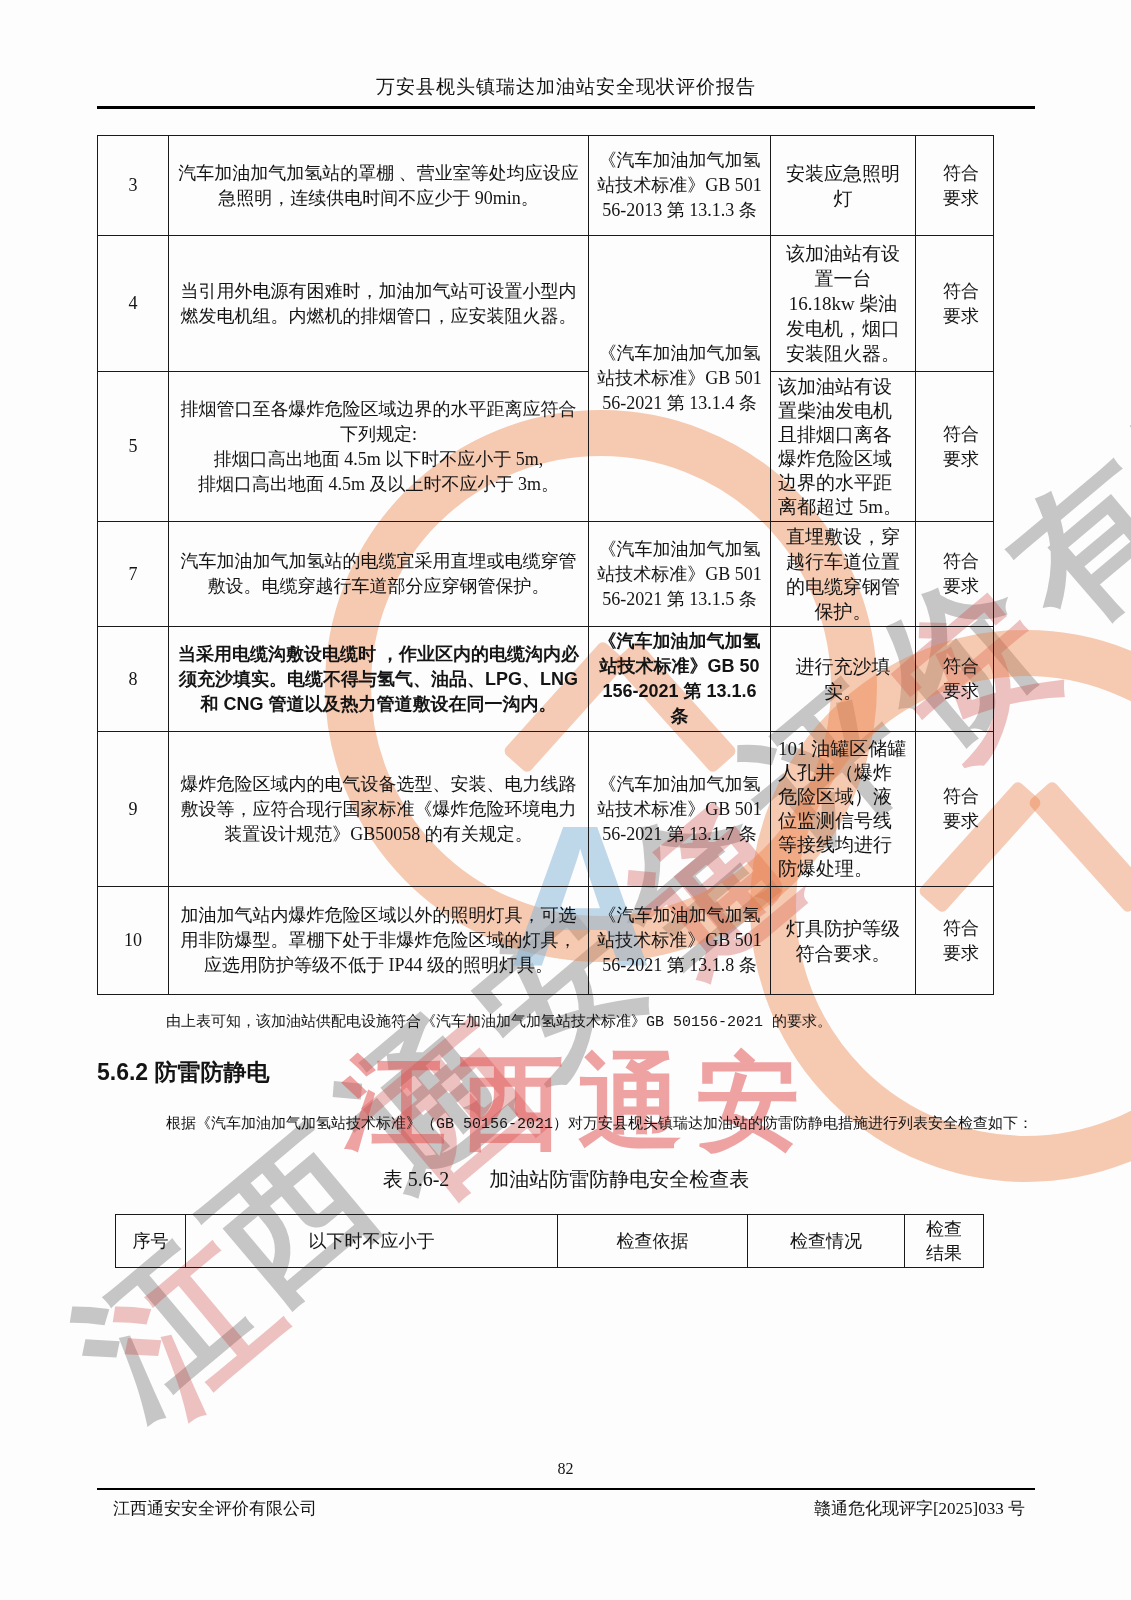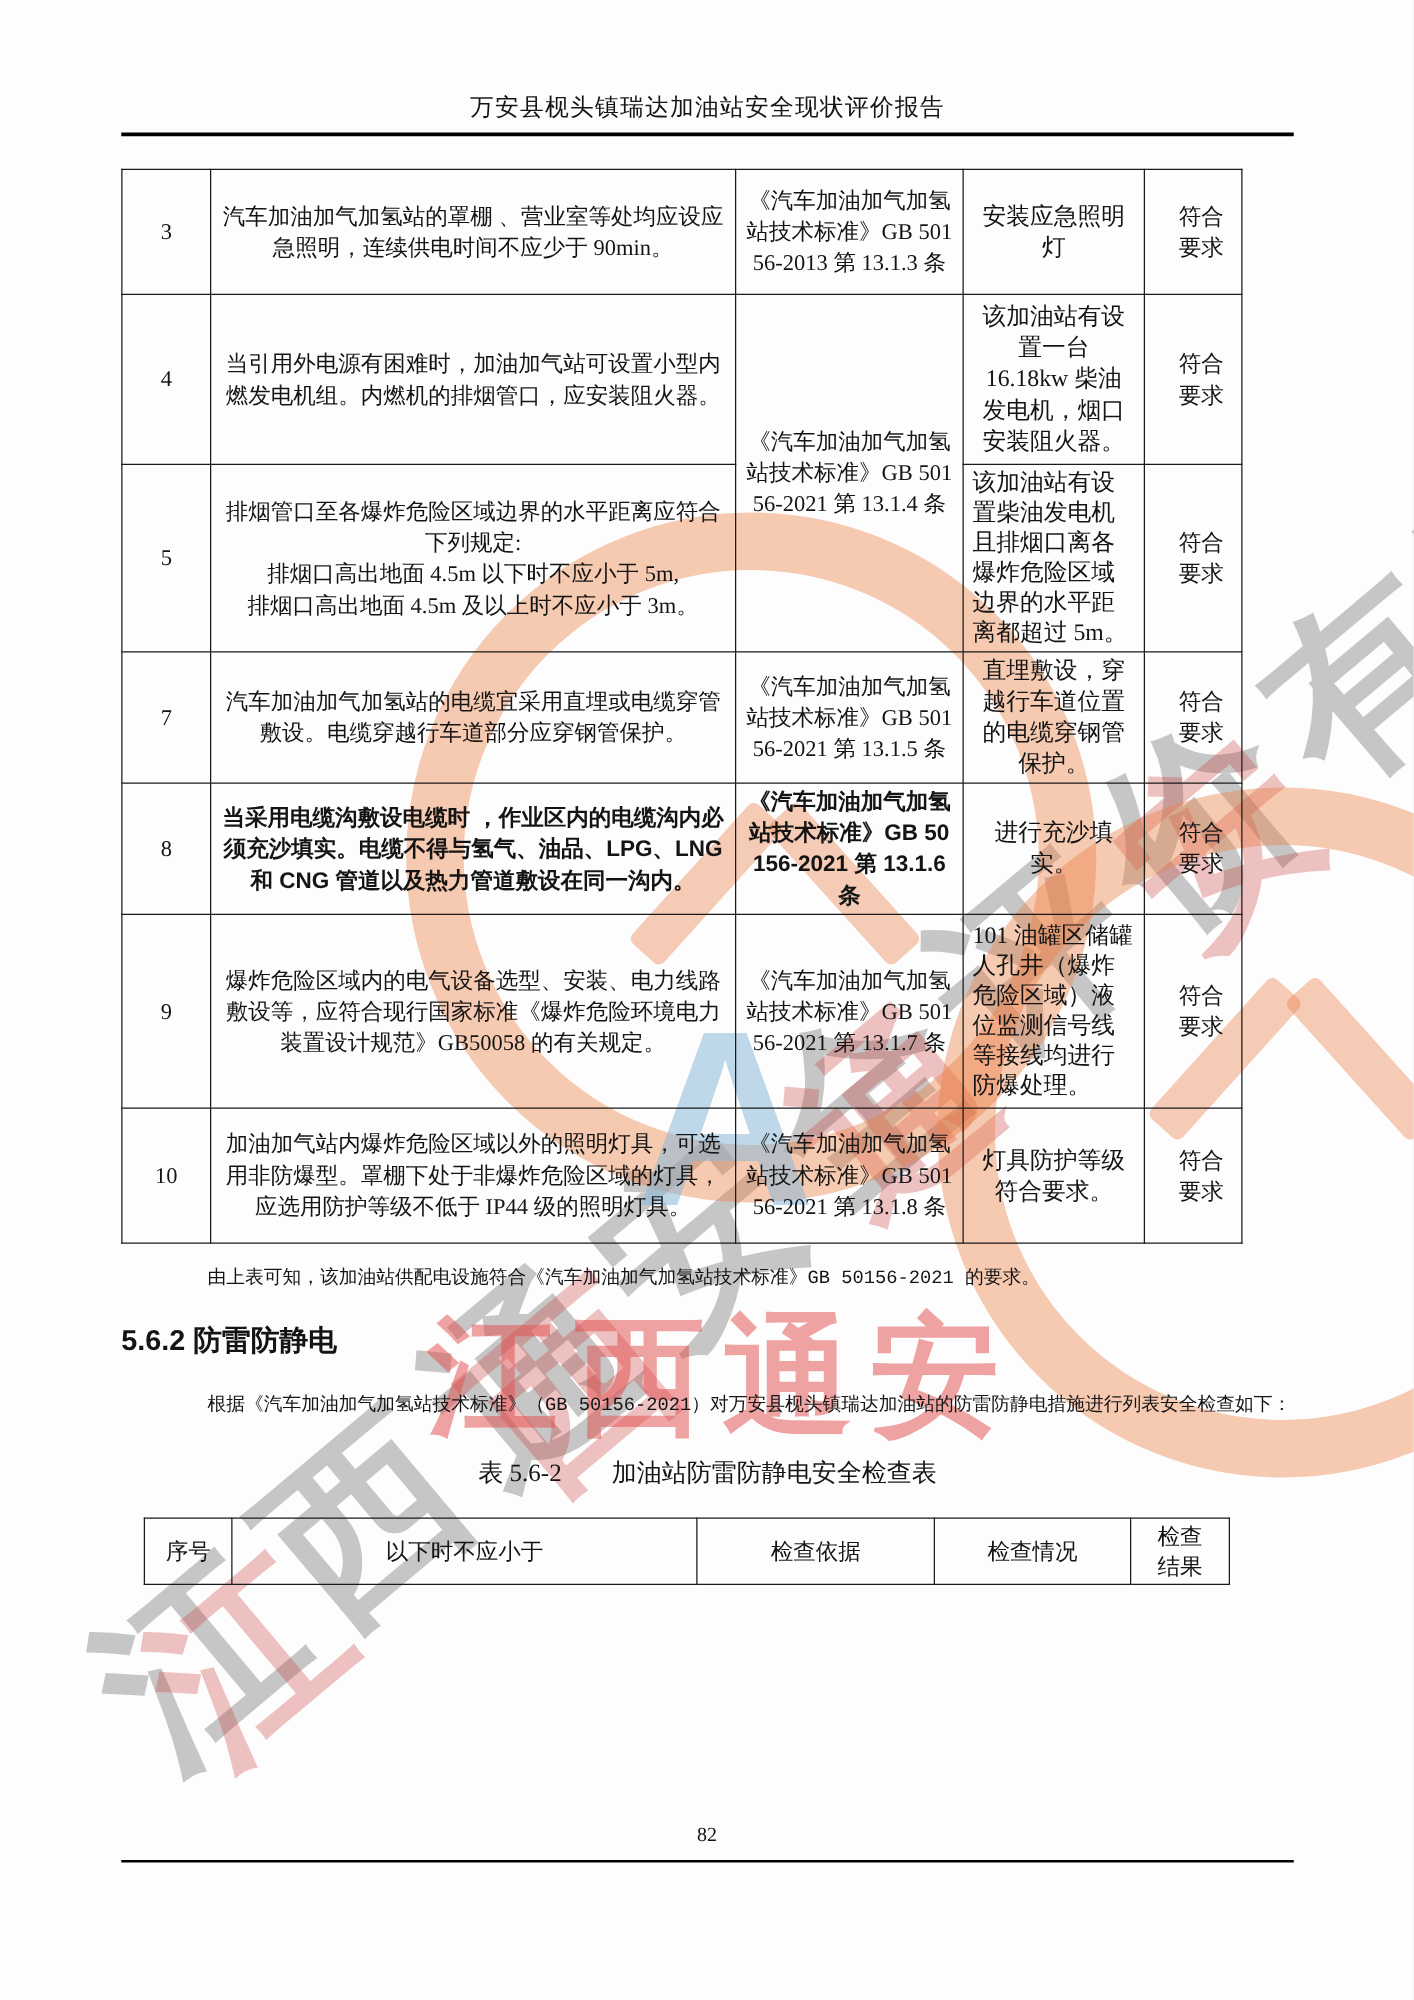--- a/index.html
+++ b/index.html
@@ -218,14 +218,18 @@
           <th>检查情况</th>
           <th class="th-res">检查结果</th>
         </tr>
       </tbody>
     </table>
 
   </div>
 
   <div class="page-num">82</div>
   <hr class="foot-rule">
+  <div class="foot-line">
+    <span class="foot-left">江西通安安全评价有限公司</span>
+    <span class="foot-right">赣通危化现评字[2025]033 号</span>
+  </div>
 
 </div>
 
 </body></html>

